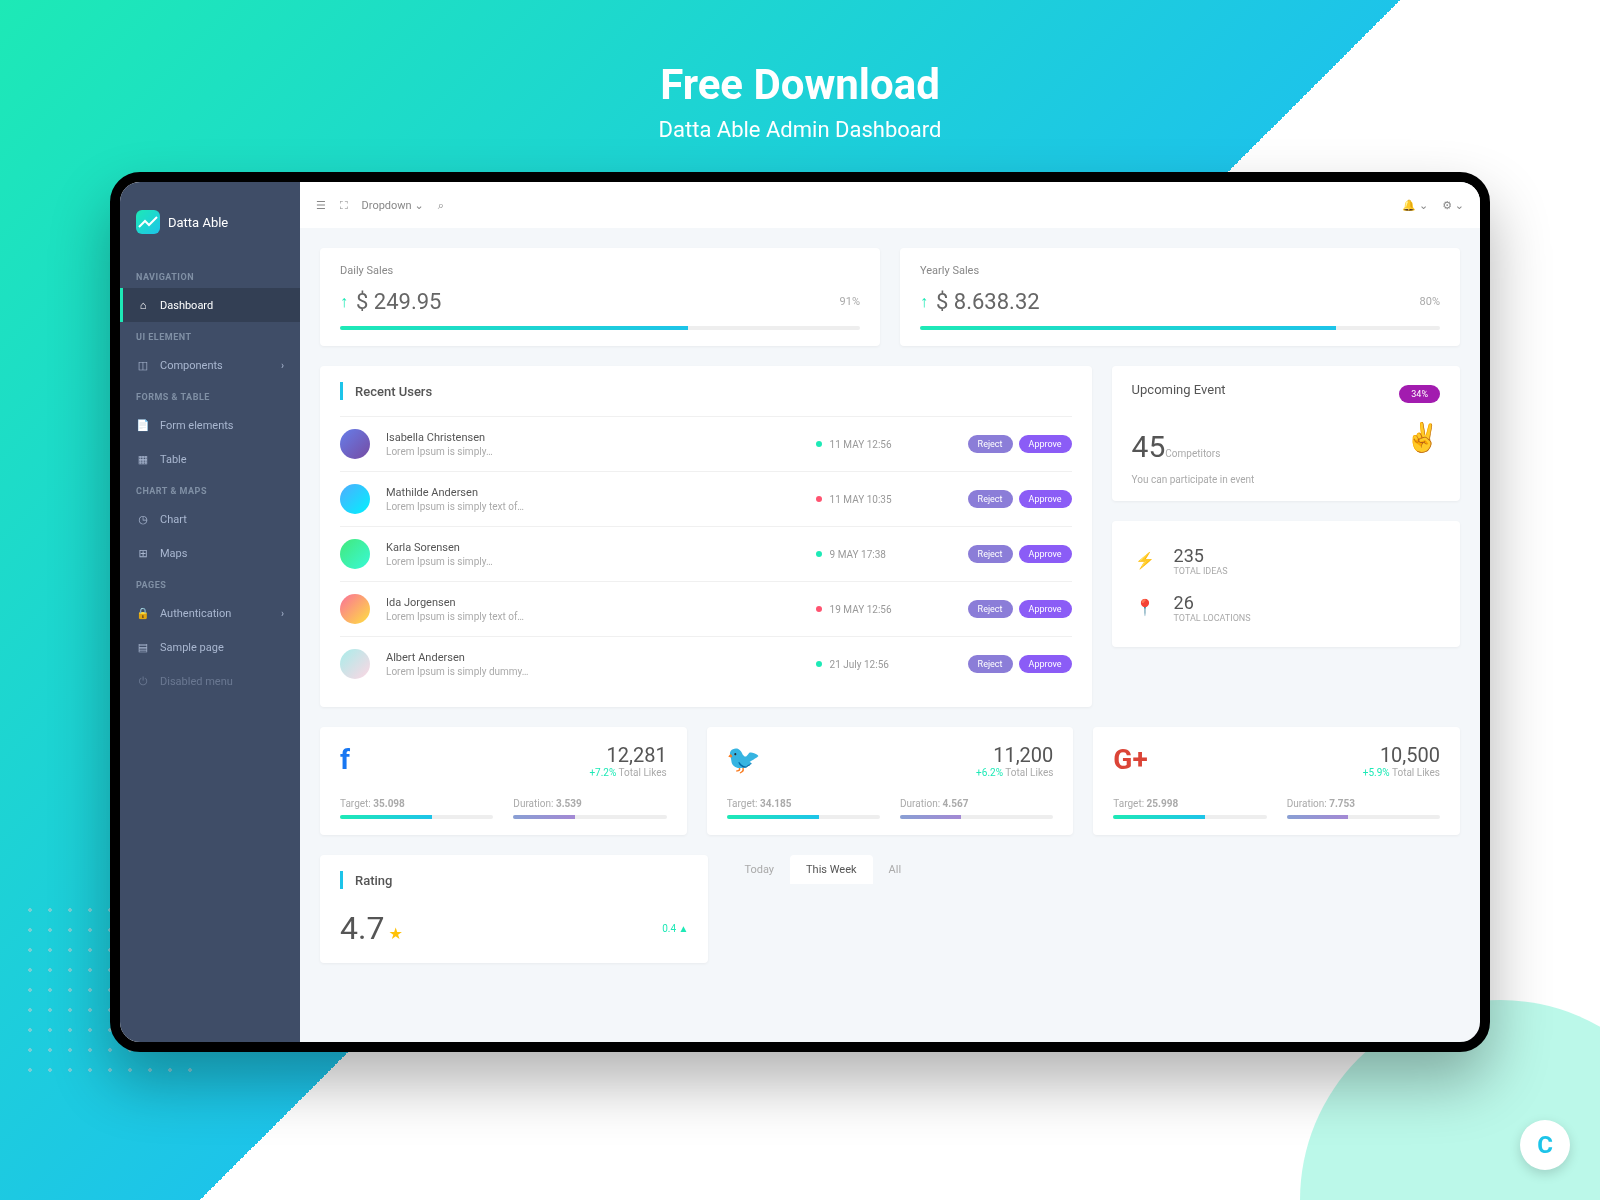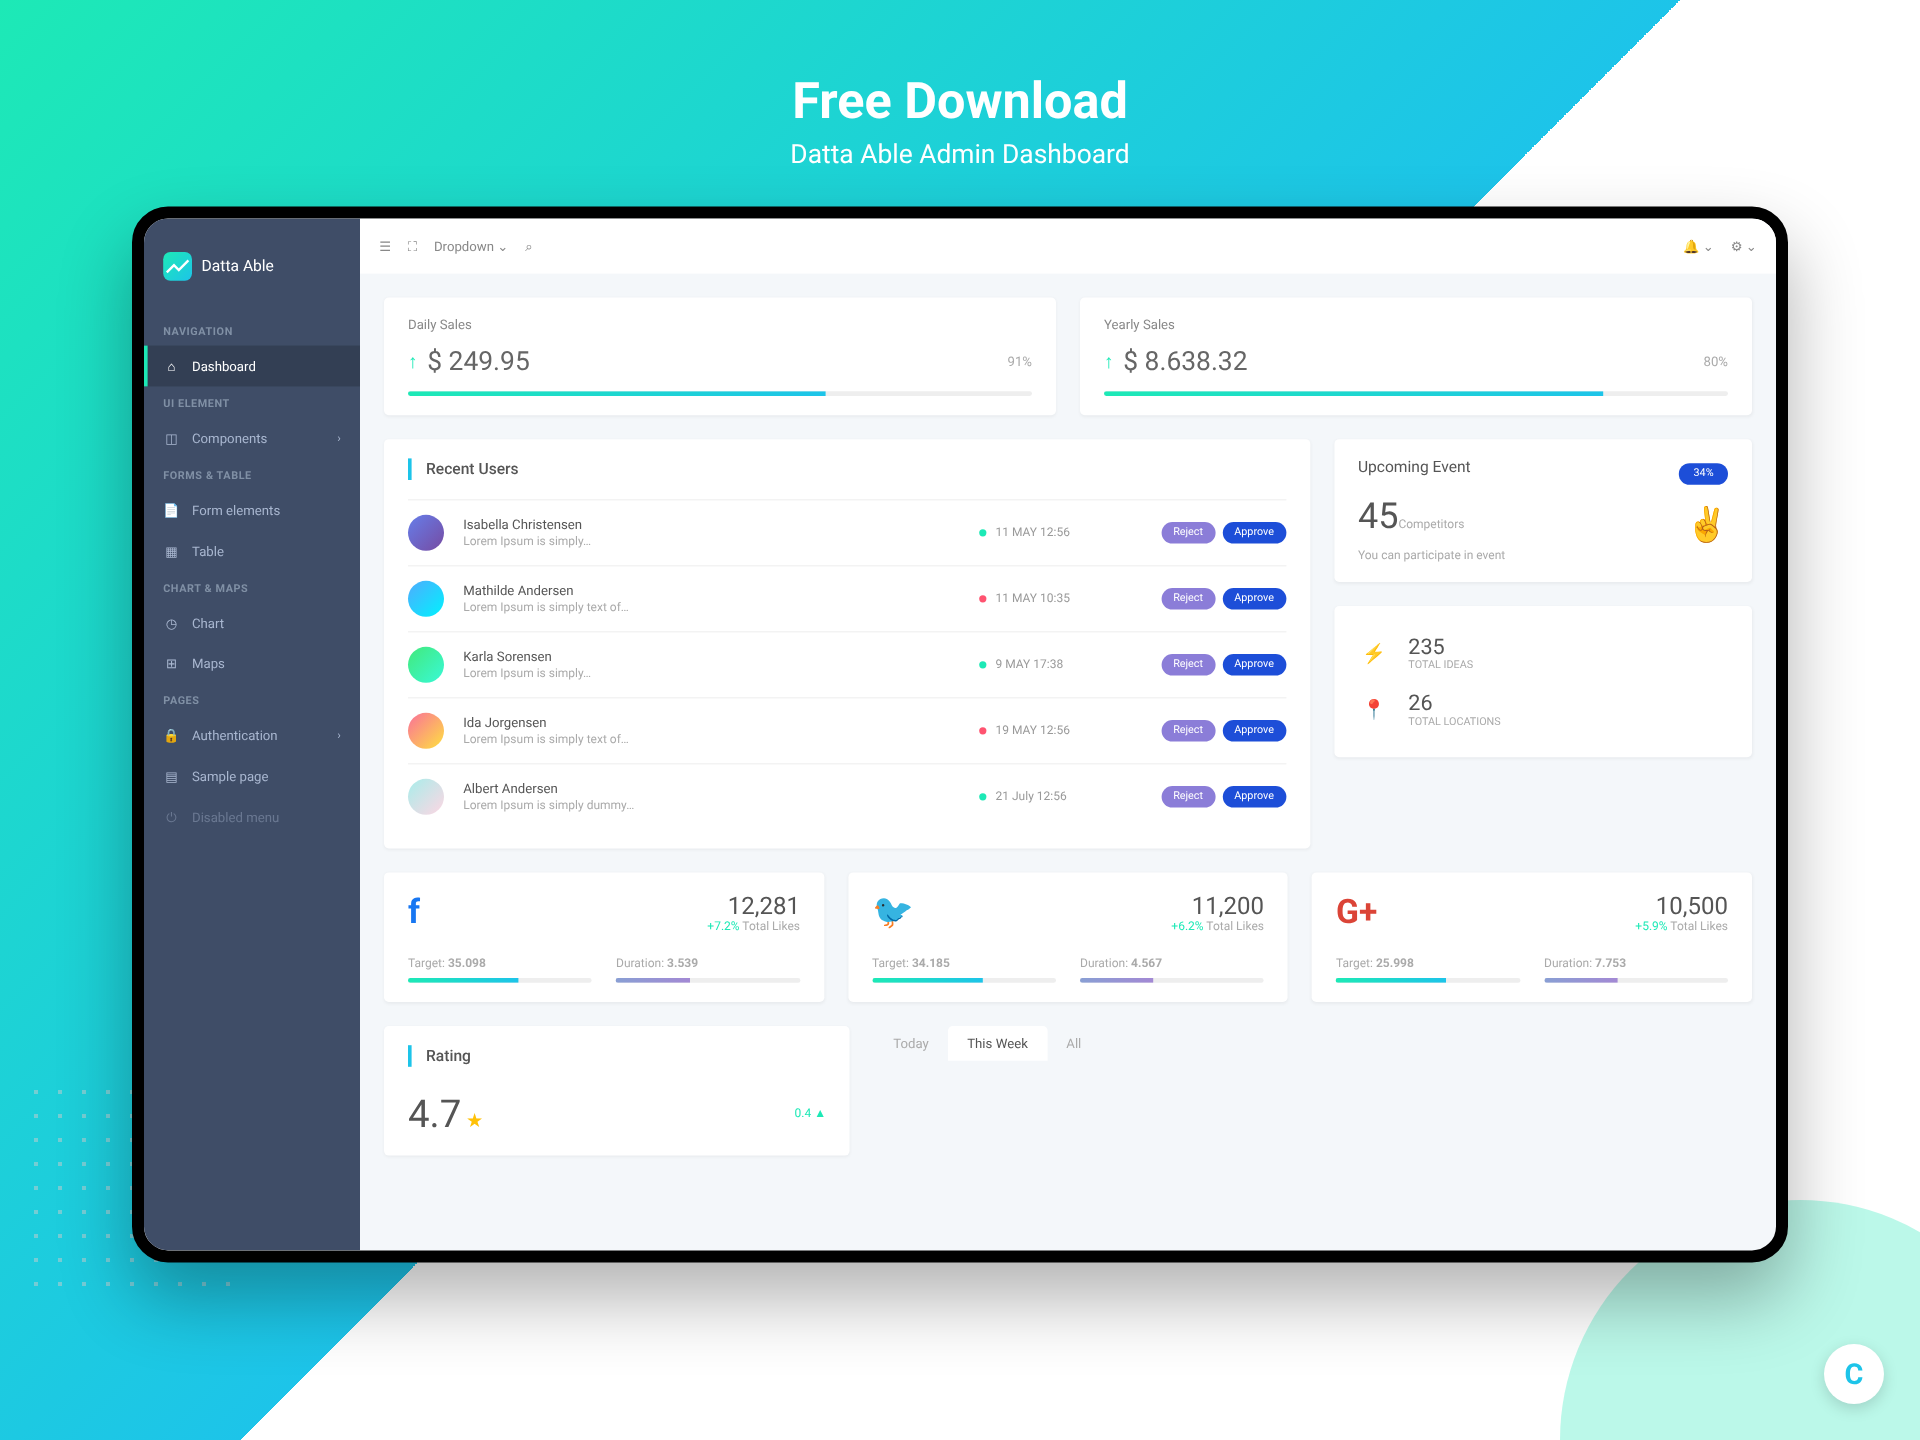--- a/index.html
+++ b/index.html
@@ -50,24 +50,24 @@
 .user-info{flex:1}
 .user-name{font-size:11px;color:#555;margin-bottom:2px}
 .user-desc{font-size:10px;color:#aaa}
 .user-dot{width:6px;height:6px;border-radius:50%;margin-right:8px}
 .dot-green{background:#1de9b6}
 .dot-red{background:#ff5370}
 .user-date{font-size:10px;color:#999;width:90px}
 .user-actions{display:flex;gap:6px;margin-left:48px}
 .btn{font-size:9px;padding:4px 10px;border-radius:10px;color:#fff;border:none;cursor:pointer}
 .btn-reject{background:#8b7dd8}
-.btn-approve{background:#1d4ed8}
+.btn-approve{background:#8b5cf6}
 .event-card{display:flex;justify-content:space-between;align-items:flex-start}
-.event-title{font-size:13px;color:#555;margin-bottom:16px}
-.event-badge{background:#1d4ed8;color:#fff;font-size:9px;padding:4px 12px;border-radius:10px}
+.event-title{font-size:13px;color:#555;margin-bottom:32px}
+.event-badge{background:#a21caf;color:#fff;font-size:9px;padding:4px 12px;border-radius:10px}
 .event-value{font-size:30px;color:#555}
 .event-label{font-size:10px;color:#aaa}
 .event-note{font-size:10px;color:#aaa;margin-top:10px}
 .peace-icon{font-size:28px;color:#8b7dd8}
 .stat-row{display:flex;align-items:center;gap:14px;padding:8px 0}
 .stat-icon{width:28px;height:28px;display:flex;align-items:center;justify-content:center;font-size:16px}
 .stat-icon.green{color:#1de9b6}
 .stat-icon.blue{color:#1dc4e9}
 .stat-value{font-size:18px;color:#555}
 .stat-label{font-size:9px;color:#aaa}

